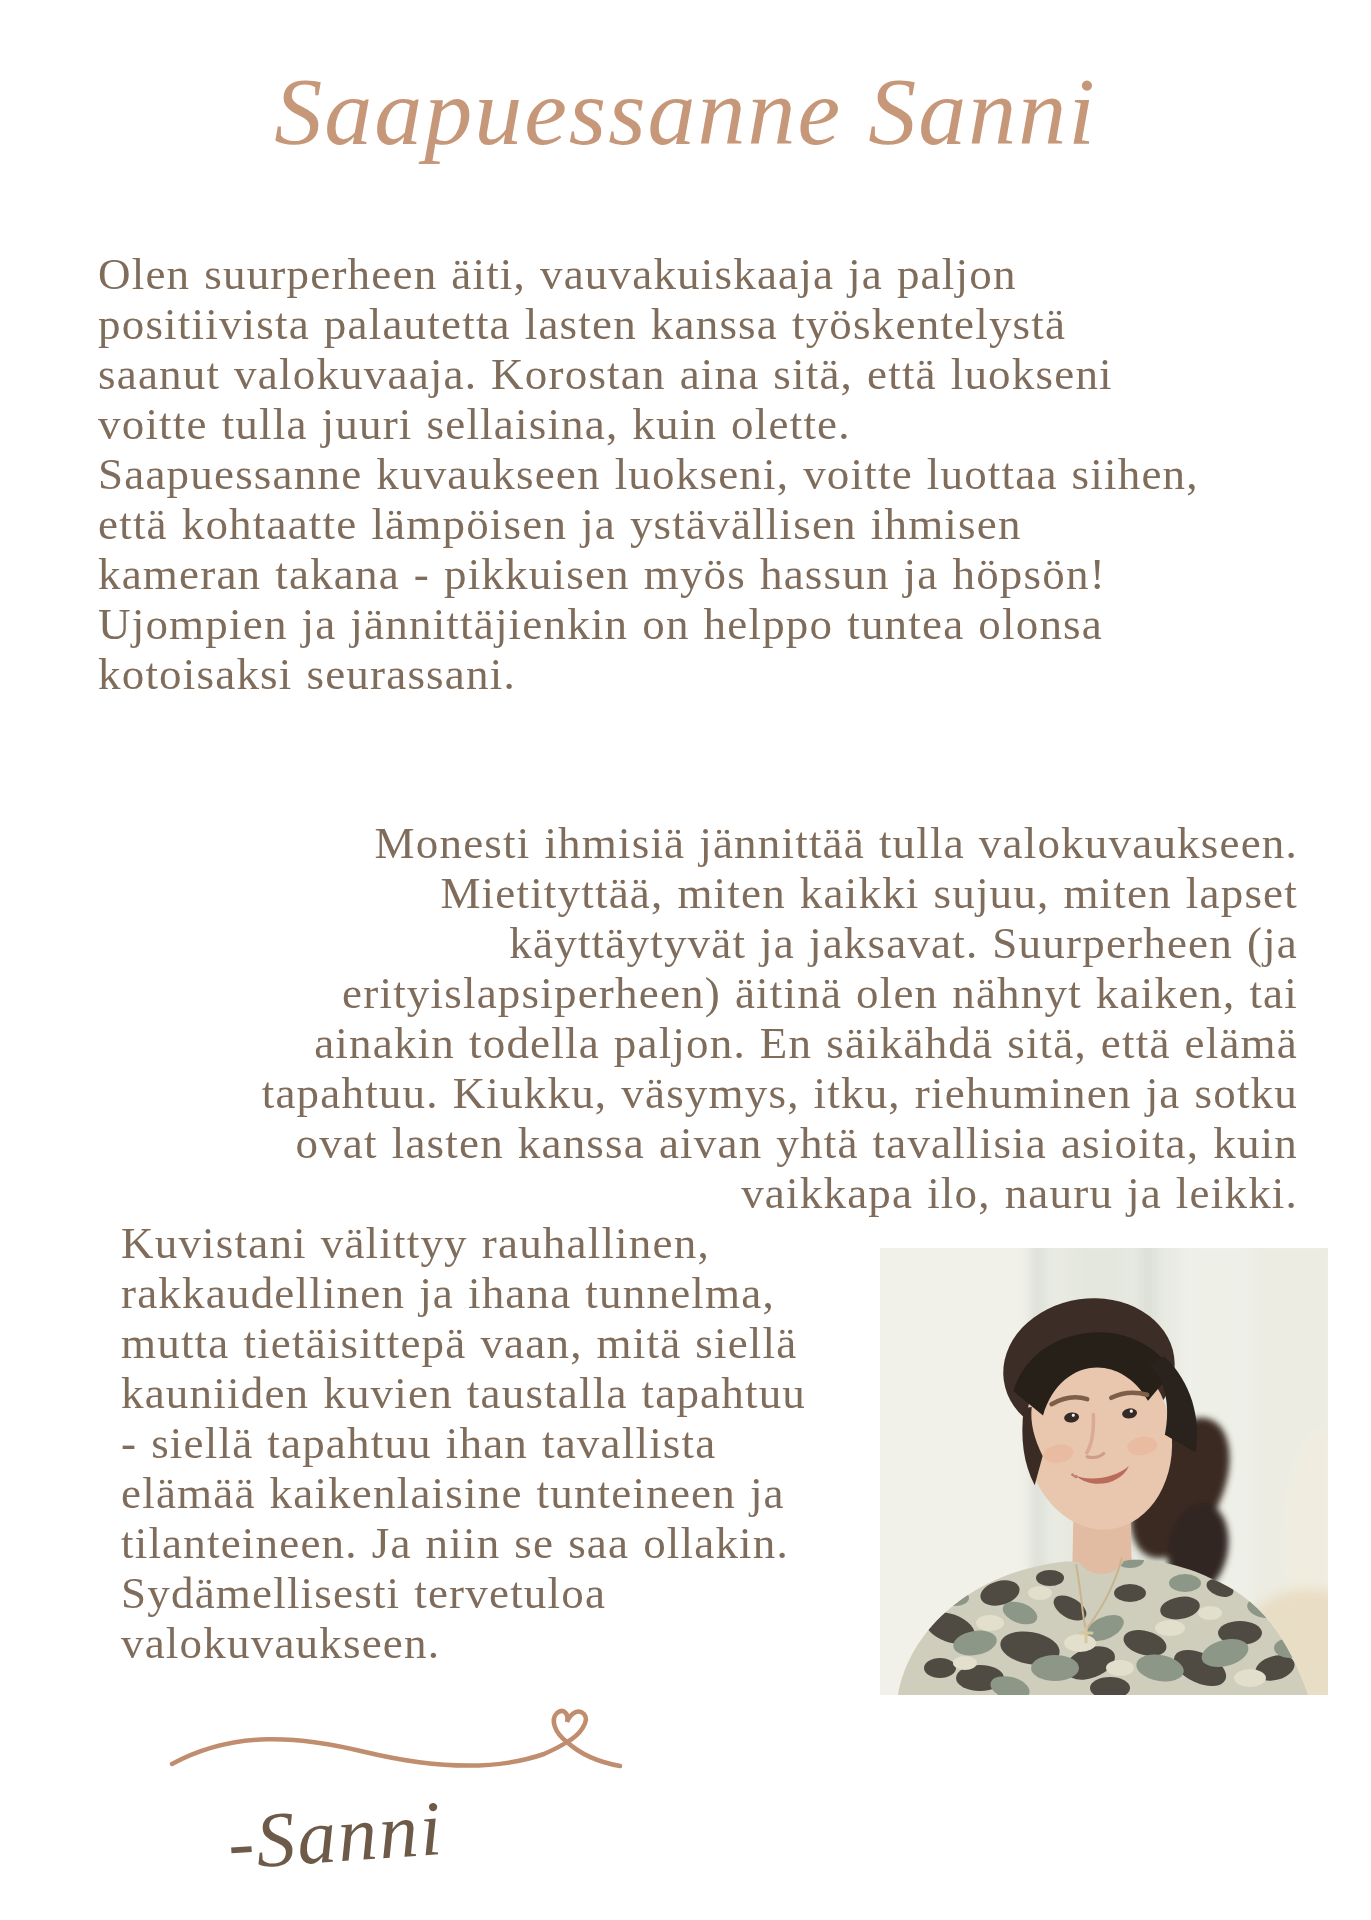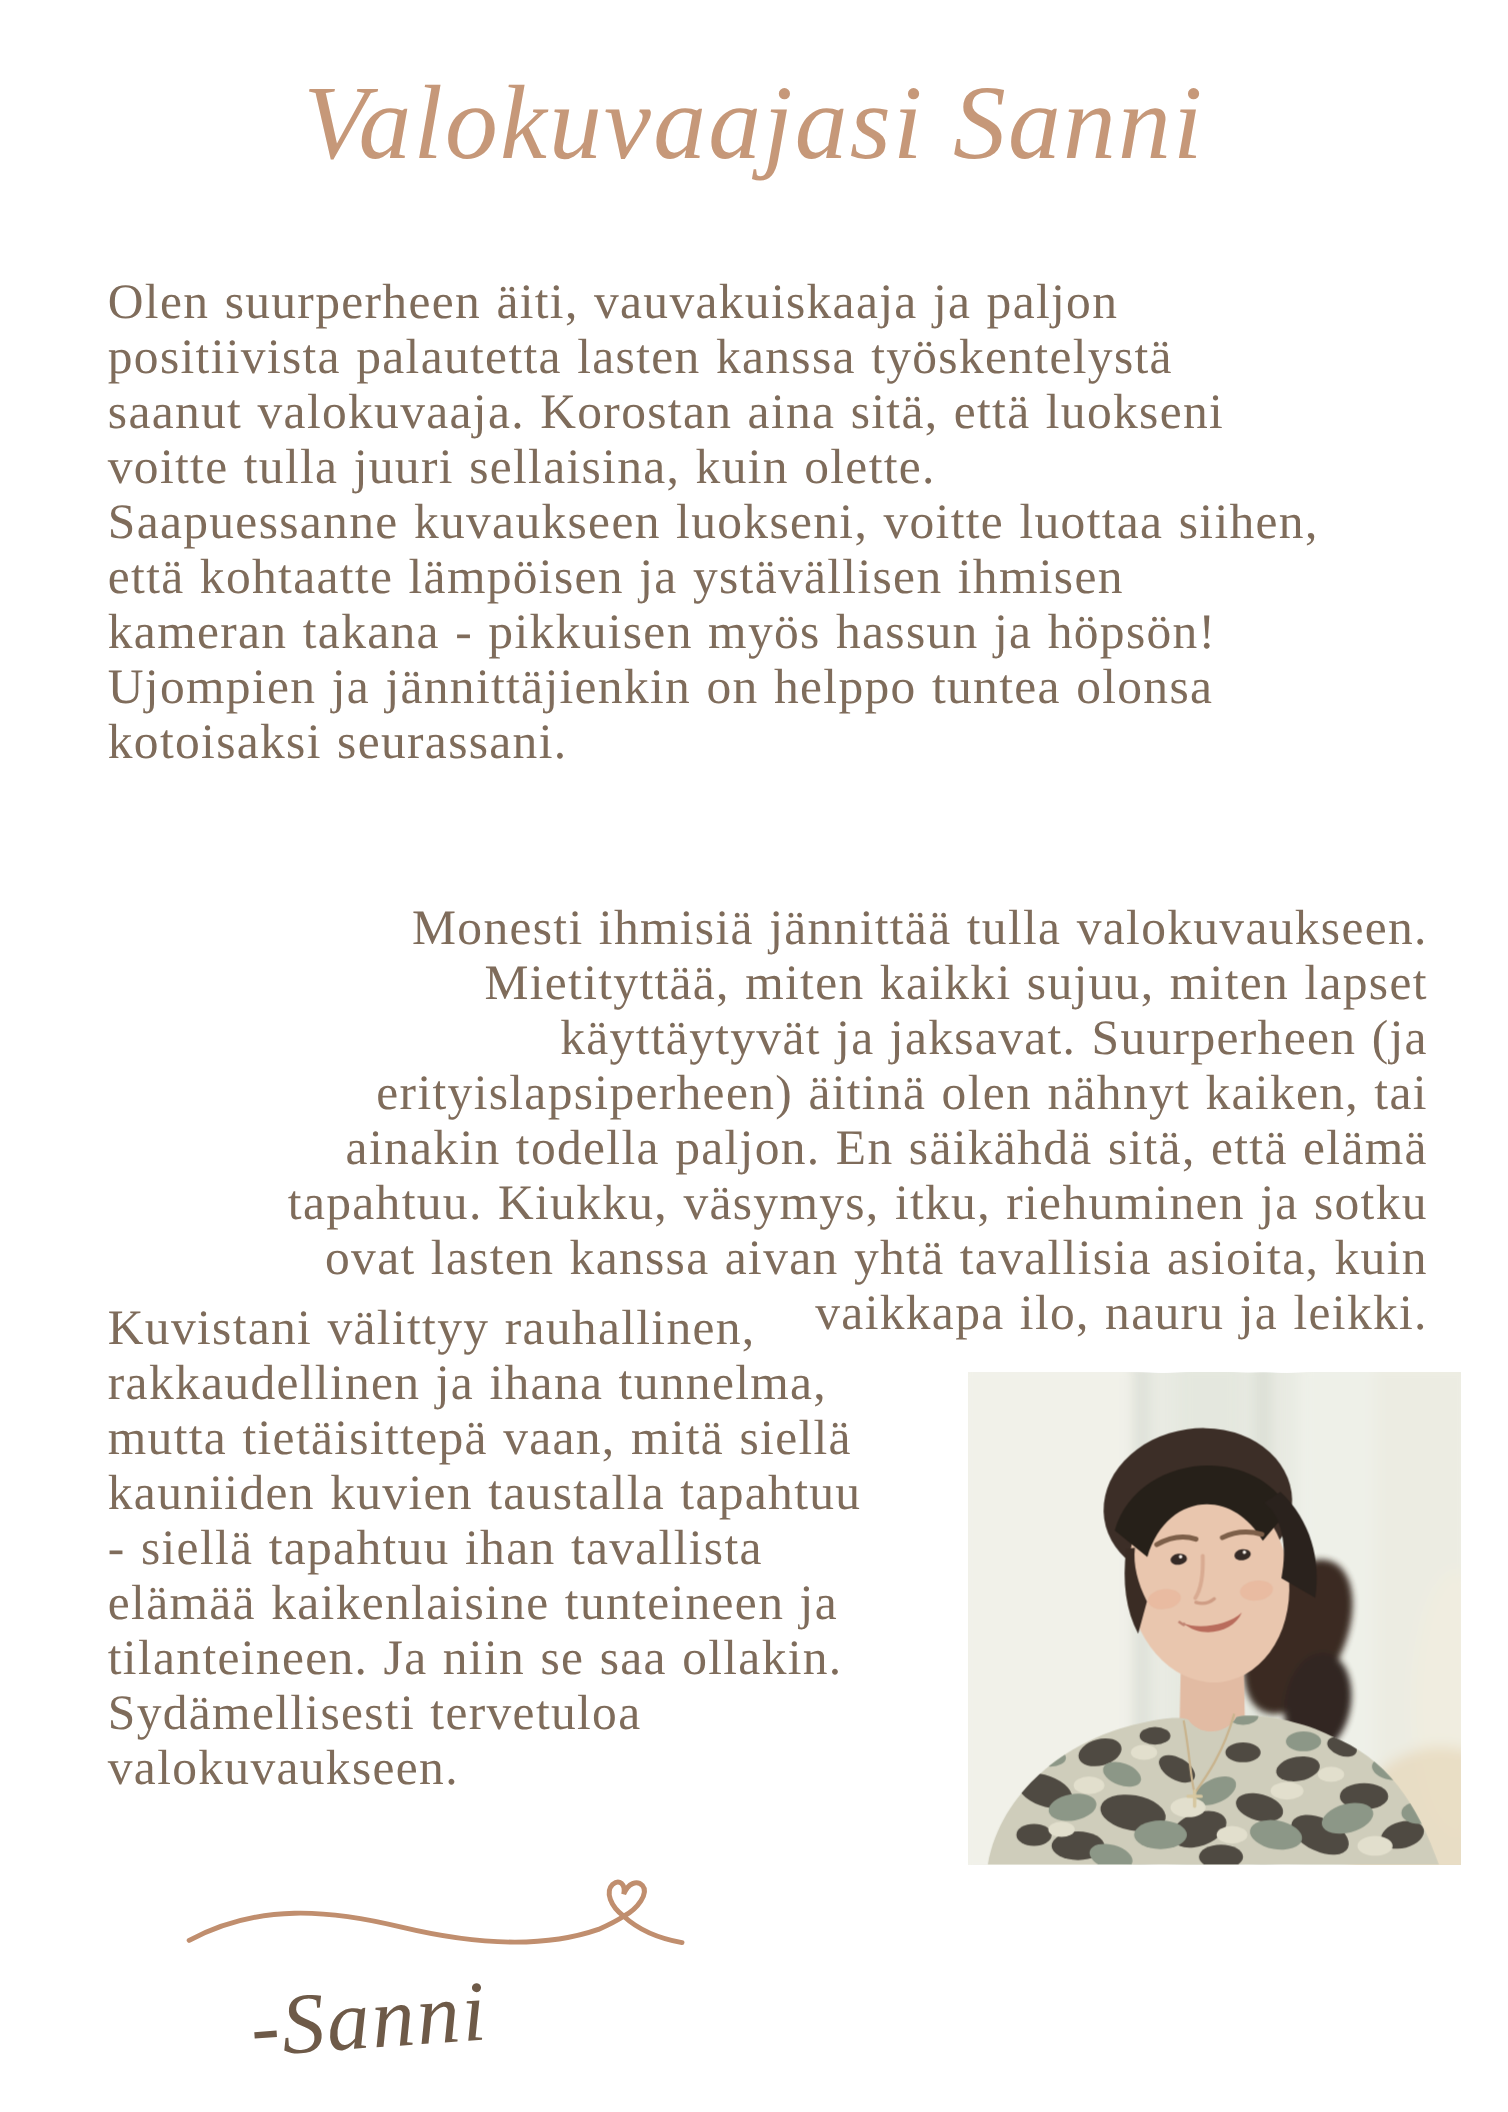--- a/index.html
+++ b/index.html
@@ -28,21 +28,21 @@
     margin:0;
     font-size:45px;
     line-height:50px;
     letter-spacing:1.2px;
     word-spacing:1.5px;
     color:#7f6c5b;
     white-space:pre-line;
   }
   .para-1{top:249px;width:1200px;}
   .para-2{top:818px;width:1200px;text-align:right;}
-  .para-3{top:1182px;width:770px;}
+  .para-3{top:1218px;width:770px;margin-left:23px;}
   .photo{
     position:absolute;left:880px;top:1248px;
     width:448px;height:447px;
   }
   .photo svg{display:block;width:448px;height:447px;}
   .flourish{
     position:absolute;left:160px;top:1700px;
     width:475px;height:92px;
   }
   .flourish svg{display:block;width:475px;height:92px;}
@@ -57,21 +57,21 @@
     color:#6e5a48;
     transform:rotate(-4deg);
     transform-origin:left center;
   }
 </style>
 </head>
 <body>
 
 <div class="page">
 
-  <h1 class="title">Valokuvaajasi Sanni</h1>
+  <h1 class="title">Saapuessanne Sanni</h1>
 
   <p class="para para-1">Olen suurperheen äiti, vauvakuiskaaja ja paljon
 positiivista palautetta lasten kanssa työskentelystä
 saanut valokuvaaja. Korostan aina sitä, että luokseni
 voitte tulla juuri sellaisina, kuin olette.
 Saapuessanne kuvaukseen luokseni, voitte luottaa siihen,
 että kohtaatte lämpöisen ja ystävällisen ihmisen
 kameran takana - pikkuisen myös hassun ja höpsön!
 Ujompien ja jännittäjienkin on helppo tuntea olonsa
 kotoisaksi seurassani.</p>

